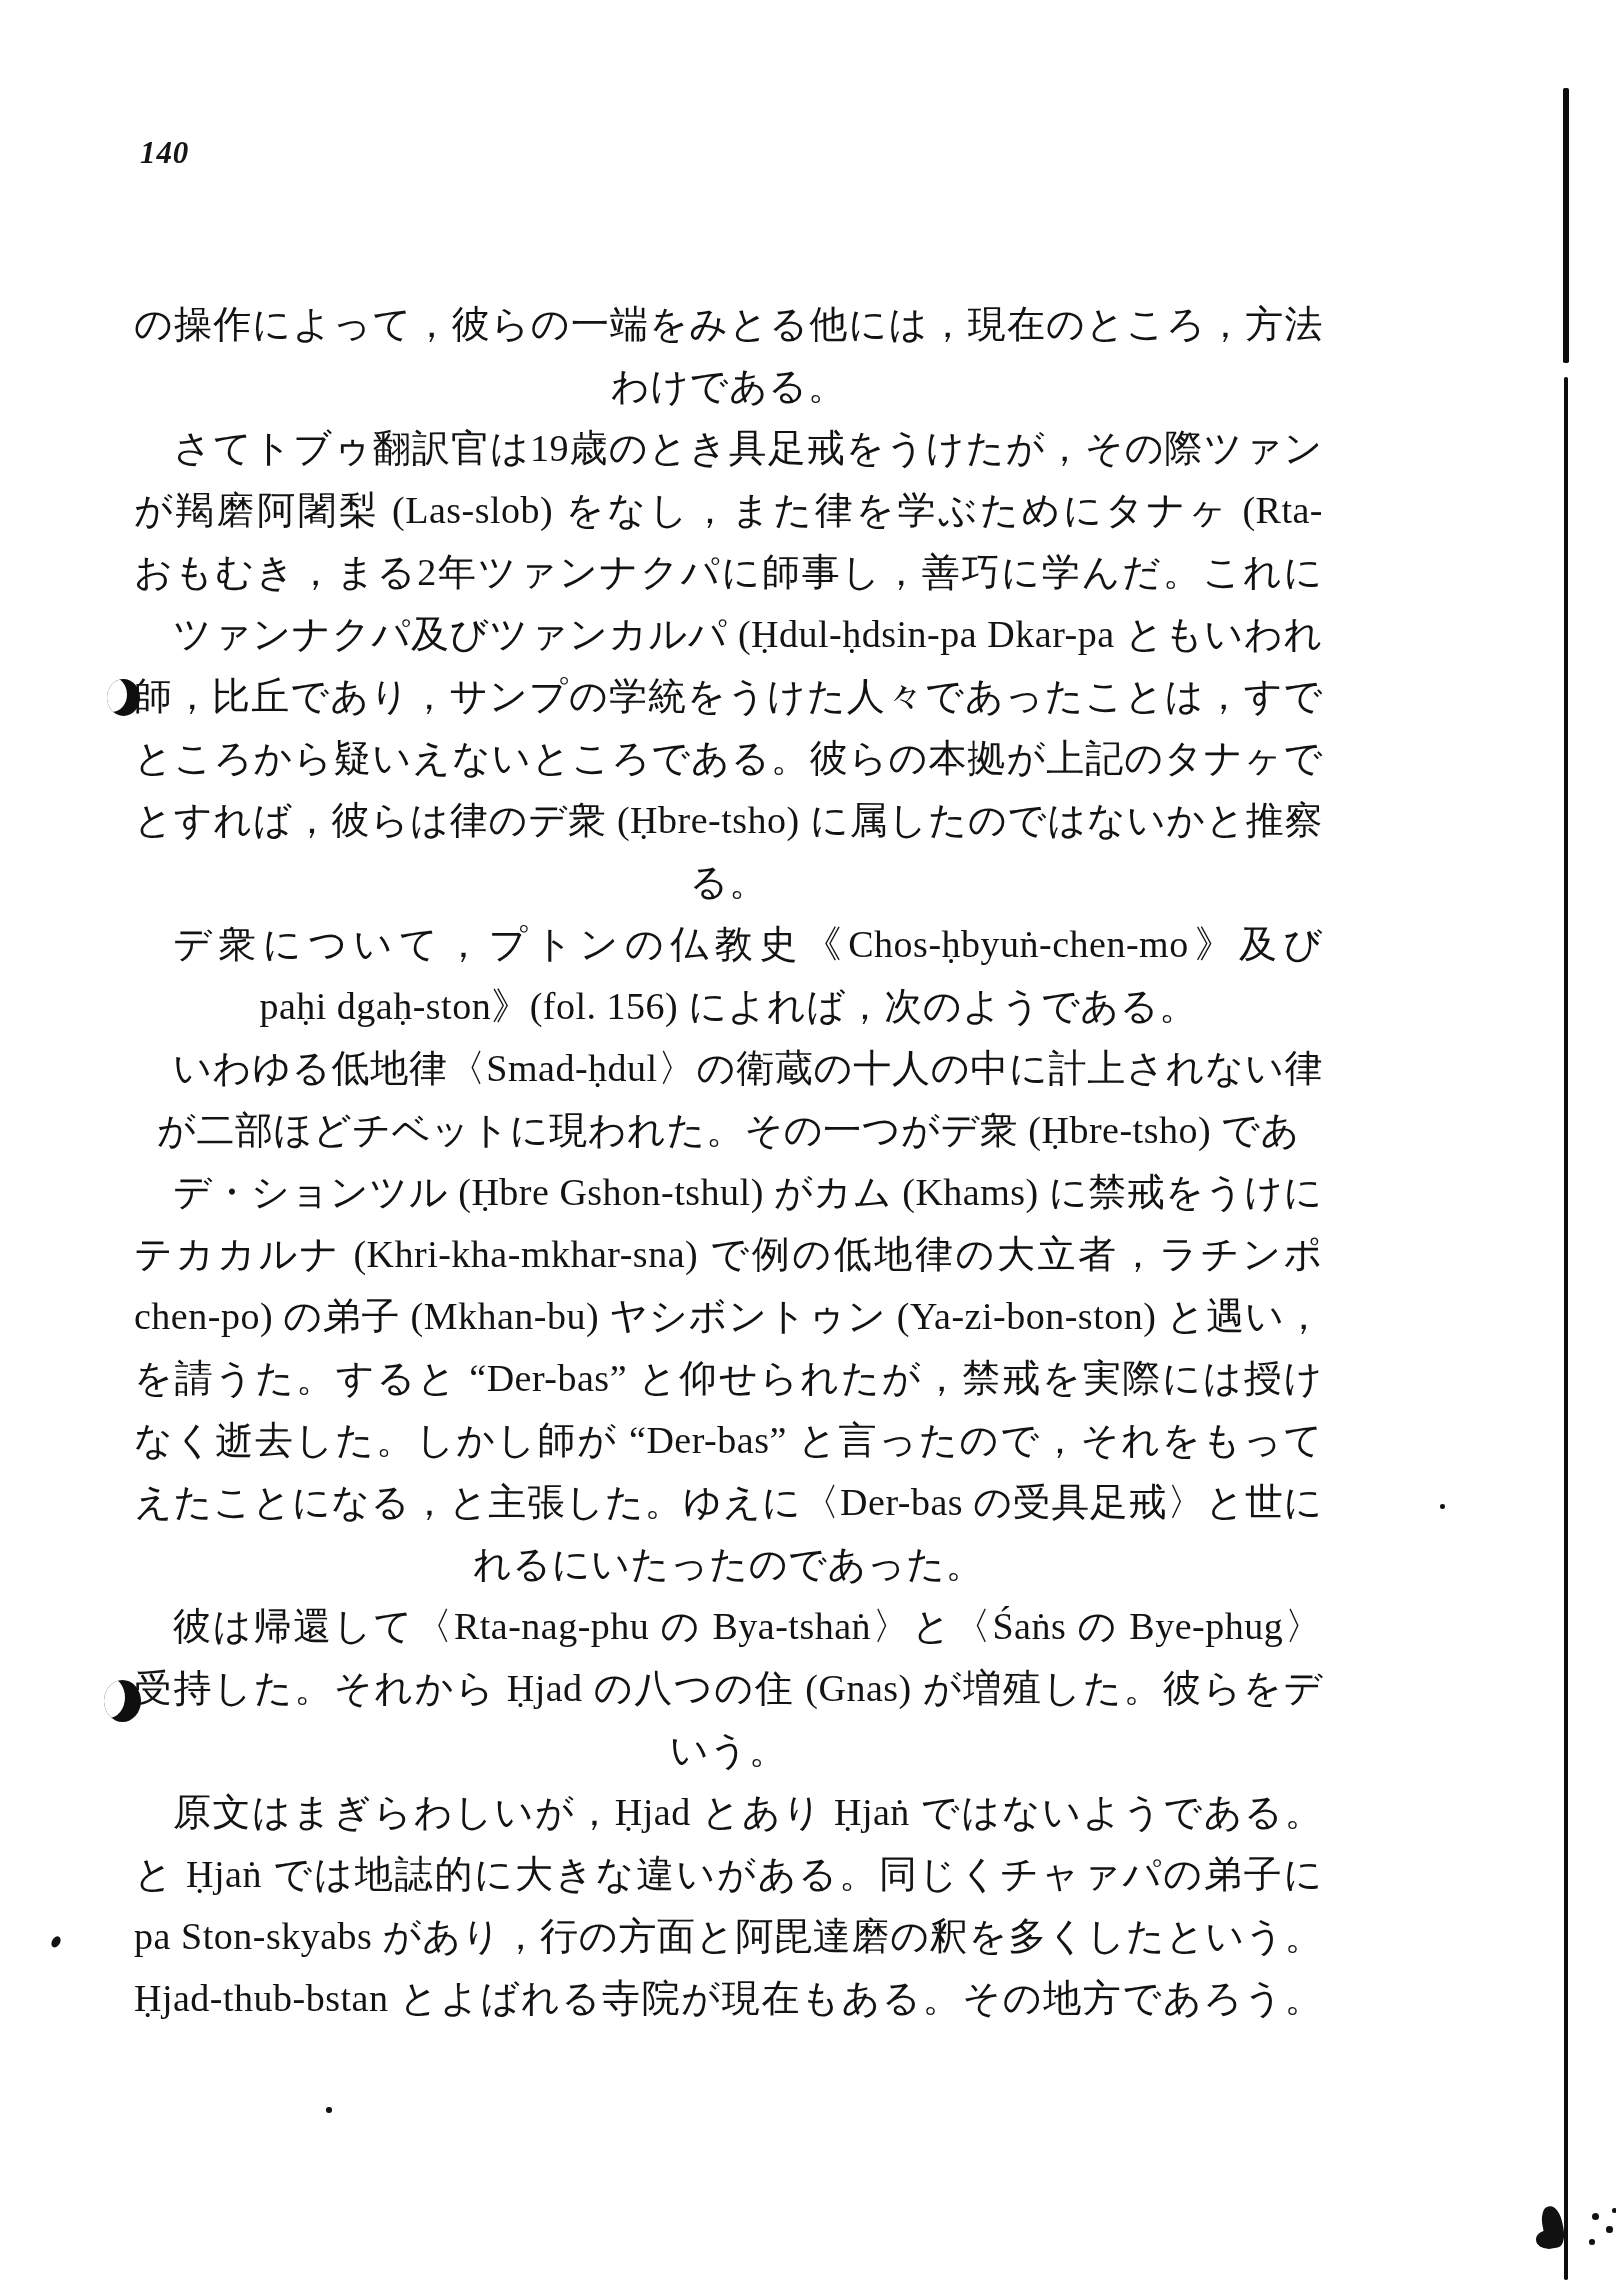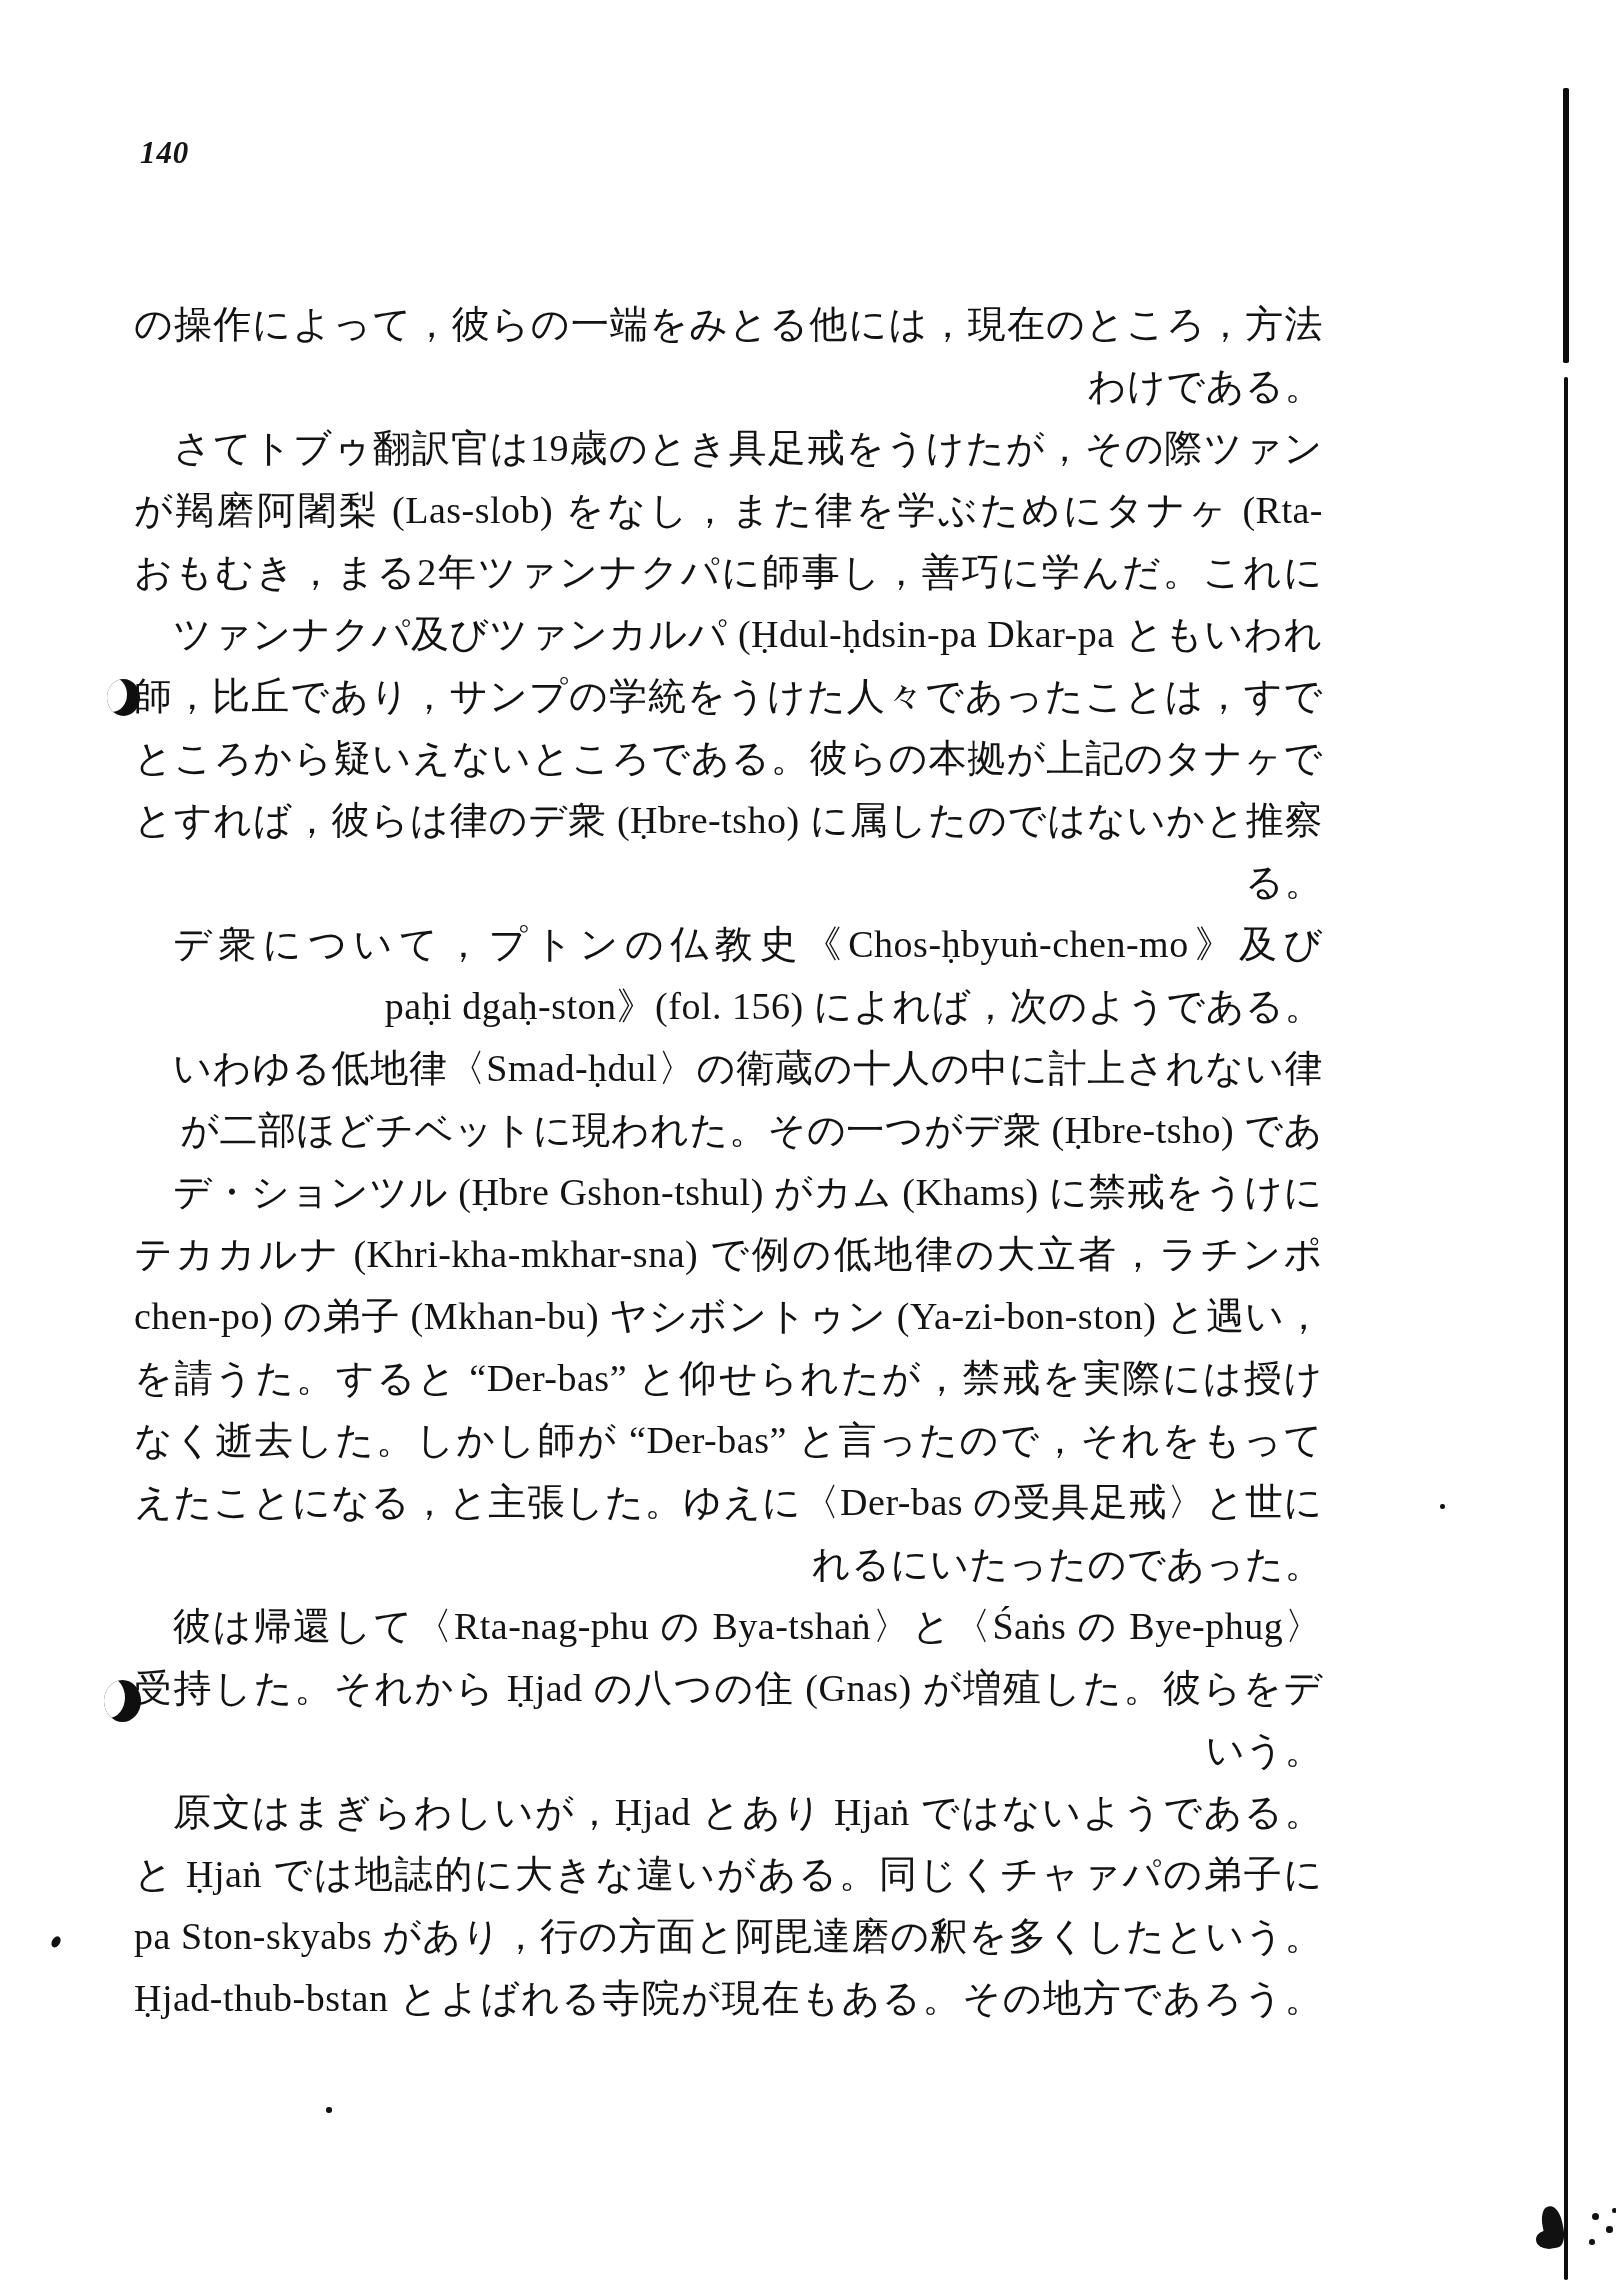--- a/index.html
+++ b/index.html
@@ -30,21 +30,21 @@
     color: #131313;
   }
   .ln {
     height: 62px;
     line-height: 62px;
     font-size: 38px;
     letter-spacing: 0.5px;
     overflow: hidden;
   }
   .j   { text-align: justify; text-align-last: justify; }
-  .left{ text-align: right; }
+  .left{ text-align: center; }
   .ind { text-indent: 39px; }
 
   
   .bind-seg { position: absolute; background: #0d0d0d; border-radius: 1.8px; }
   .bind-seg.s1 { left: 1563px; top: 88px;  width: 5.5px; height: 275px; }
   .bind-seg.s2 { left: 1564px; top: 377px; width: 3.7px; height: 1903px; }
 
   
   .crescent { position: absolute; }
   .crescent .outer {

